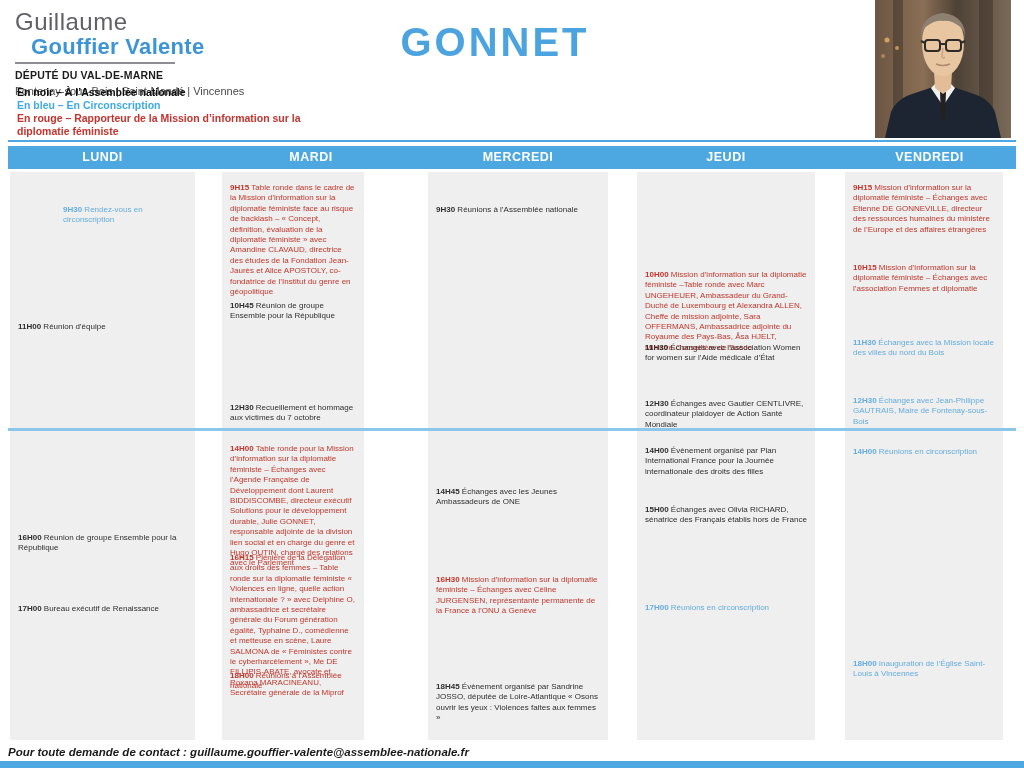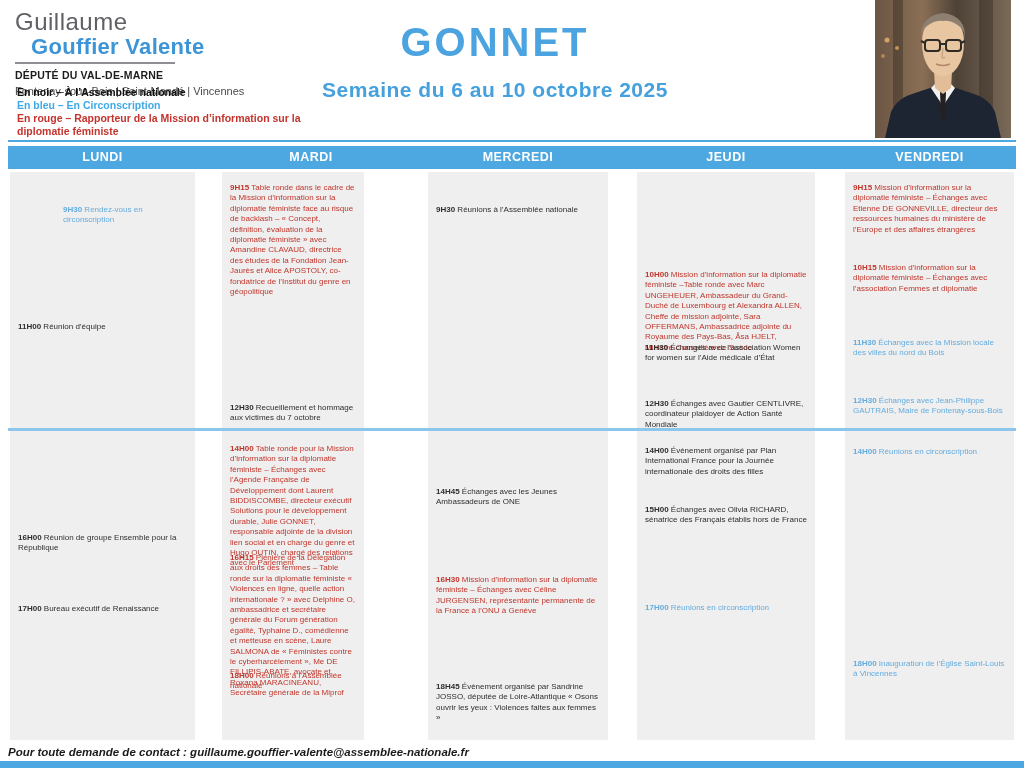--- a/index.html
+++ b/index.html
@@ -35,21 +35,21 @@
   .dl-2{left:428px;width:180px;}
   .dl-3{left:637px;width:178px;}
   .dl-4{left:845px;width:169px;}
 
   
   .day-col{position:absolute;top:172px;height:568px;background:#efefef;}
   .dc-0{left:10px;width:185px;}
   .dc-1{left:222px;width:142px;}
   .dc-2{left:428px;width:180px;}
   .dc-3{left:637px;width:178px;}
-  .dc-4{left:845px;width:169px;}
+  .dc-4{left:845px;width:142px;padding-left:16px;}
 
   .event{position:absolute;left:8px;right:8px;font-size:8px;line-height:1.3;}
   .event b{font-weight:bold;}
   .c-black{color:#2e2e2e;}
   .c-red{color:#c0362c;}
   .c-blue{color:#64acde;}
 
   .midline{position:absolute;left:8px;top:428px;width:1008px;height:3px;background:#8cc6ea;}
 
   
@@ -70,21 +70,20 @@
   </div>
 
   <div class="legend">
     <div class="l-noir">En noir – À l’Assemblée nationale</div>
     <div class="l-bleu">En bleu – En Circonscription</div>
     <div class="l-rouge">En rouge – Rapporteur de la Mission d’information sur la diplomatie féministe</div>
   </div>
 
   <div class="title-block">
     <div class="agenda-title">GONNET</div>
-    <div class="agenda-subtitle">Semaine du 6 au 10 octobre 2025</div>
   </div>
 
   <div class="photo">
     <svg width="136" height="138" viewBox="0 0 136 138" xmlns="http://www.w3.org/2000/svg">
       <defs>
         <linearGradient id="bg" x1="0" y1="0" x2="1" y2="0">
           <stop offset="0" stop-color="#6b5543"></stop>
           <stop offset="0.35" stop-color="#8a6f55"></stop>
           <stop offset="0.6" stop-color="#4e4237"></stop>
           <stop offset="1" stop-color="#7a6a58"></stop>
@@ -132,20 +131,21 @@
   <div class="day-label dl-4">VENDREDI</div>
 
   <div class="day-col dc-0">
       <div class="event c-blue" style="top: 33px; margin-left: 45px;"><b>9H30 </b>Rendez-vous en circonscription</div>
       <div class="event c-black" style="top: 150px;"><b>11H00 </b>Réunion d’équipe</div>
       <div class="event c-black" style="top: 361px;"><b>16H00 </b>Réunion de groupe Ensemble pour la République</div>
       <div class="event c-black" style="top: 432px;"><b>17H00 </b>Bureau exécutif de Renaissance</div>
     </div>
   <div class="day-col dc-1">
       <div class="event c-red" style="top: 11px;"><b>9H15 </b>Table ronde dans le cadre de la Mission d’information sur la diplomatie féministe face au risque de backlash – « Concept, définition, évaluation de la diplomatie féministe » avec Amandine CLAVAUD, directrice des études de la Fondation Jean-Jaurès et Alice APOSTOLY, co-fondatrice de l’Institut du genre en géopolitique</div>
+      <div class="event c-black" style="top: 129px;"><b>10H45 </b>Réunion de groupe Ensemble pour la République</div>
       <div class="event c-black" style="top: 231px;"><b>12H30 </b>Recueillement et hommage aux victimes du 7 octobre</div>
       <div class="event c-red" style="top: 272px;"><b>14H00 </b>Table ronde pour la Mission d’information sur la diplomatie féministe – Échanges avec l’Agende Française de Développement dont Laurent BIDDISCOMBE, directeur exécutif Solutions pour le développement durable, Julie GONNET, responsable adjointe de la division lien social et en charge du genre et Hugo OUTIN, chargé des relations avec le Parlement</div>
       <div class="event c-red" style="top: 381px;"><b>16H15 </b>Plénière de la Délégation aux droits des femmes – Table ronde sur la diplomatie féministe « Violences en ligne, quelle action internationale ? » avec Delphine O, ambassadrice et secrétaire générale du Forum génération égalité, Typhaine D., comédienne et metteuse en scène, Laure SALMONA de « Féministes contre le cyberharcèlement », Me DE FILLIPIS-ABATE, avocate et Roxana MARACINEANU, Secrétaire générale de la Miprof</div>
       <div class="event c-red" style="top: 499px;"><b>18H00 </b>Réunions à l’Assemblée nationale</div>
     </div>
   <div class="day-col dc-2">
       <div class="event c-black" style="top: 33px;"><b>9H30 </b>Réunions à l’Assemblée nationale</div>
       <div class="event c-black" style="top: 315px;"><b>14H45 </b>Échanges avec les Jeunes Ambassadeurs de ONE</div>
       <div class="event c-red" style="top: 403px;"><b>16H30 </b>Mission d’information sur la diplomatie féministe – Échanges avec Céline JURGENSEN, représentante permanente de la France à l’ONU à Genève</div>
       <div class="event c-black" style="top: 510px;"><b>18H45 </b>Évènement organisé par Sandrine JOSSO, députée de Loire-Atlantique « Osons ouvrir les yeux : Violences faites aux femmes »</div>

